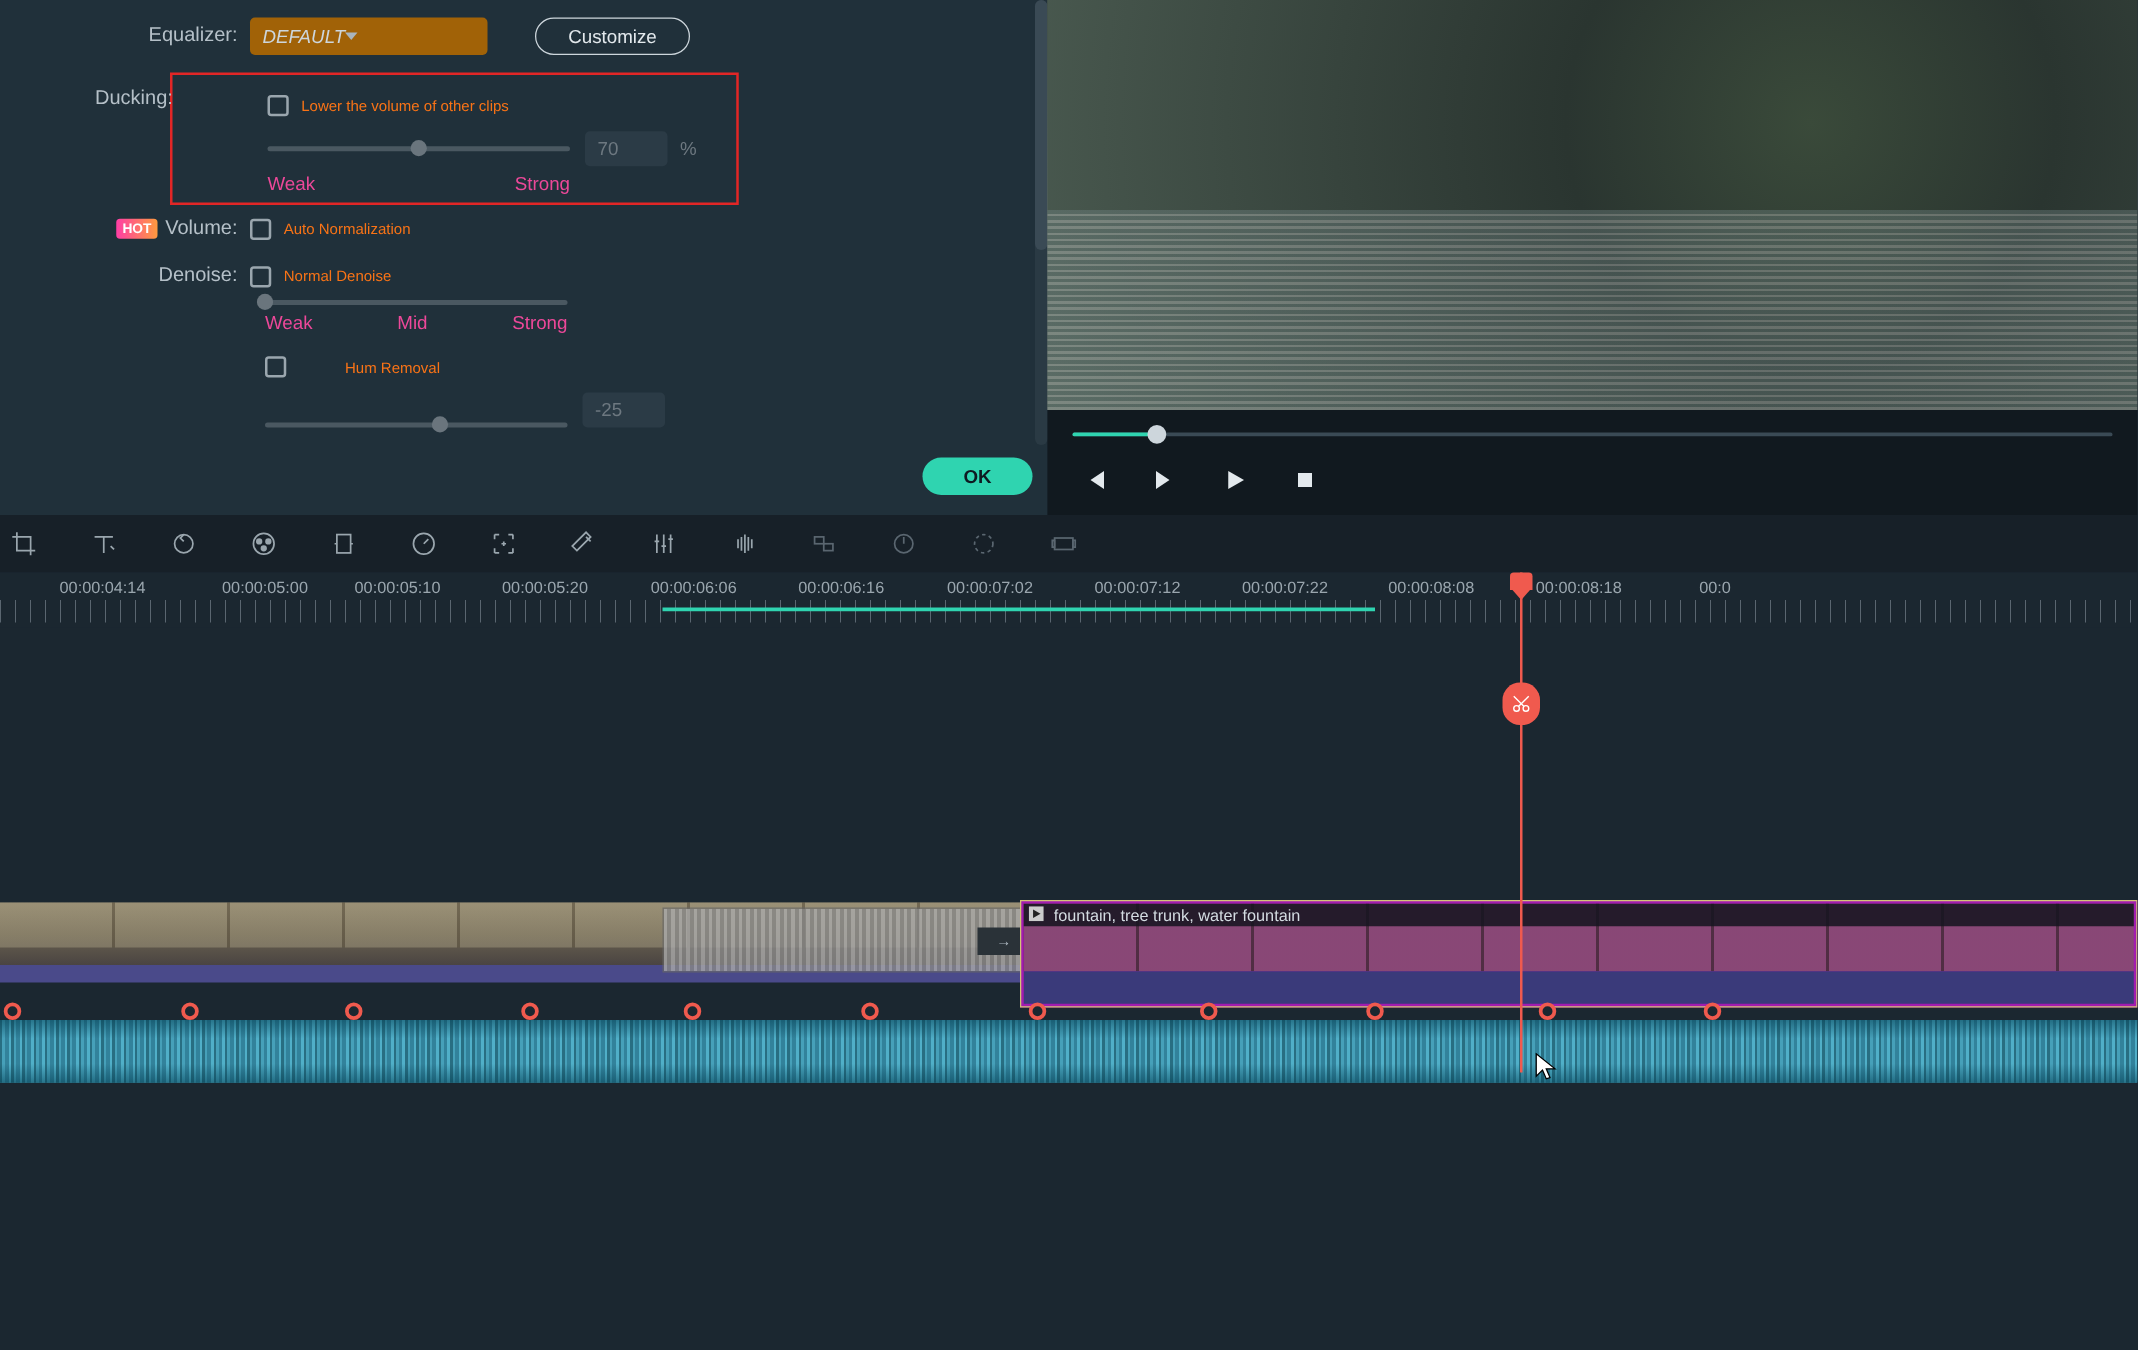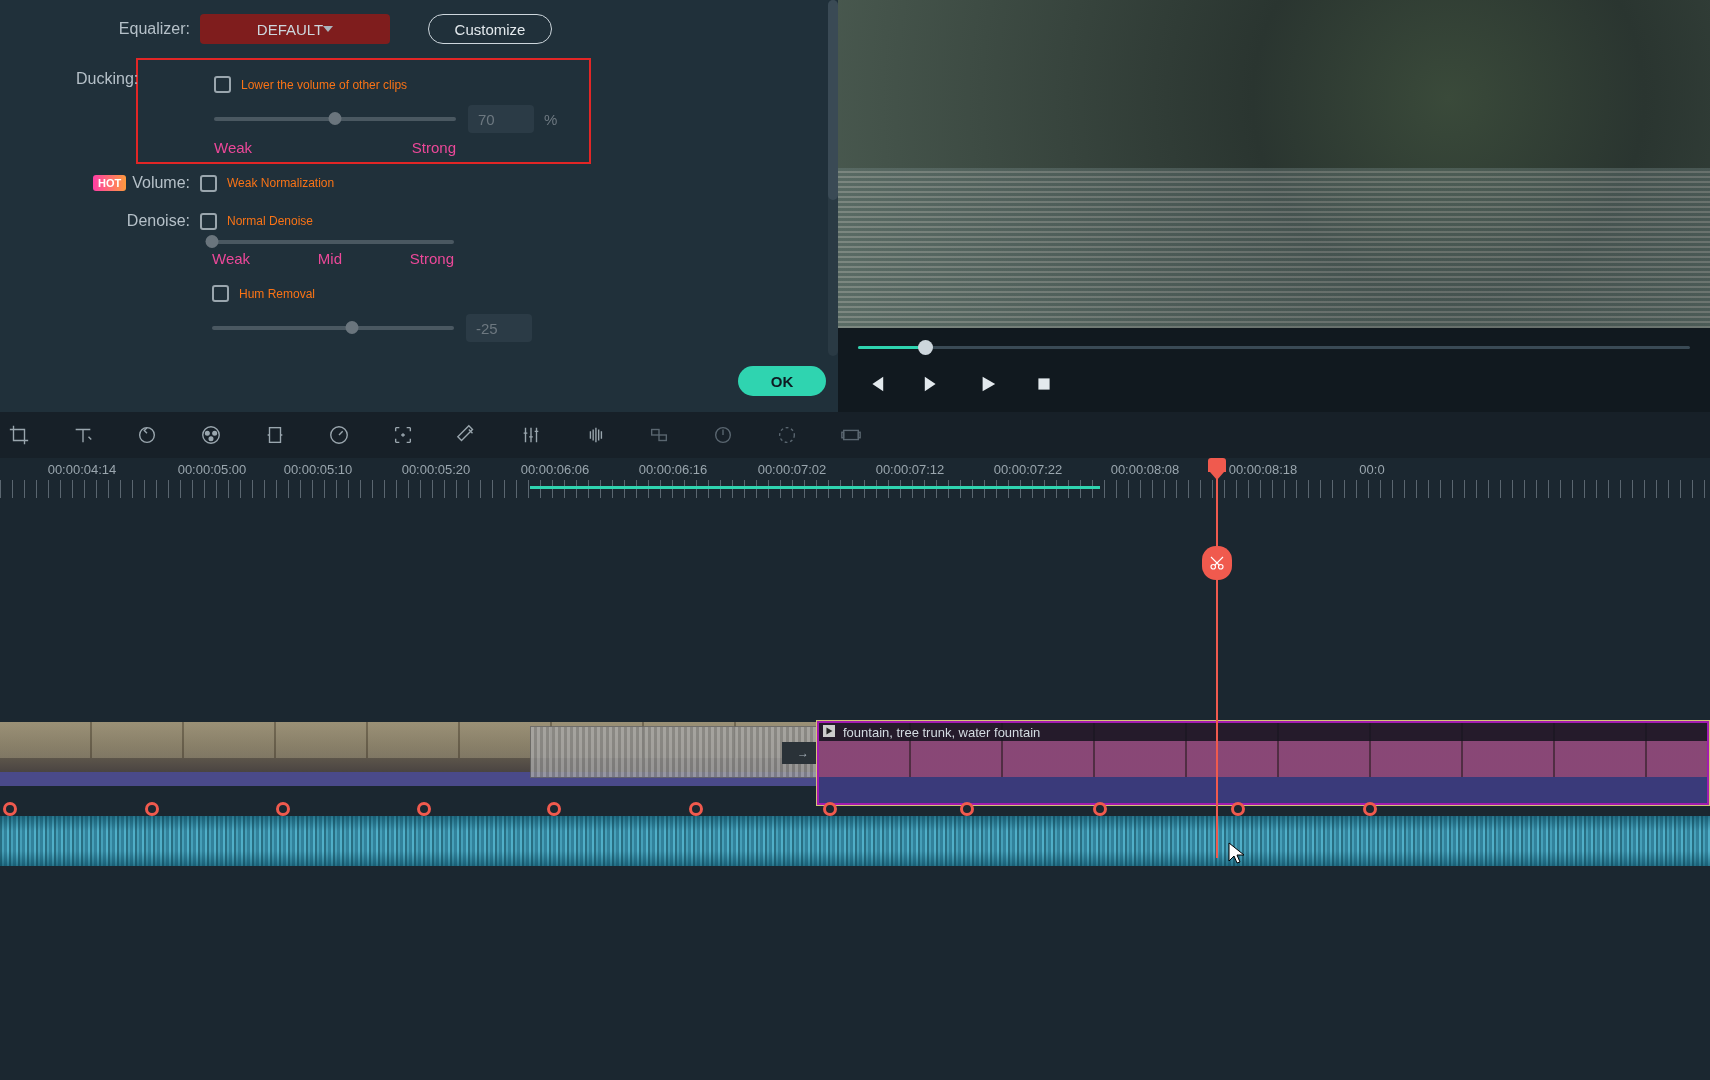--- a/index.html
+++ b/index.html
@@ -4,21 +4,21 @@
 <style>
 * { box-sizing: border-box; margin: 0; padding: 0; font-family: -apple-system, BlinkMacSystemFont, "Segoe UI", Arial, sans-serif; }
 body { background: #1b2730; color: #aab5bd; width: 1710px; height: 1080px; overflow: hidden; position: relative; }
 
 
 .settings-panel { position: absolute; left: 0; top: 0; width: 838px; height: 412px; background: #20303a; padding: 14px 0 0 0; }
 .settings-panel .row { display: flex; align-items: center; margin-bottom: 14px; }
 .settings-panel .label { width: 200px; text-align: right; padding-right: 10px; color: #b5c0c8; font-size: 16px; }
 .hot-badge { background: linear-gradient(90deg,#ff3ea5,#ff9a3e); color: #fff; font-size: 11px; font-weight: bold; padding: 2px 5px; border-radius: 3px; margin-right: 6px; }
 
-.select { width: 190px; height: 30px; background: #7f1d1d; border: none; border-radius: 4px; color: #cdd6dc; padding: 0 10px; font-size: 15px; display: flex; align-items: center; justify-content: center; }
+.select { width: 190px; height: 30px; background: #a16207; border: none; border-radius: 4px; color: #cdd6dc; padding: 0 10px; font-size: 15px; display: flex; align-items: center; justify-content: flex-start; font-style: italic; }
 .chev { border-left: 5px solid transparent; border-right: 5px solid transparent; border-top: 6px solid #aab5bd; }
 
 .btn-customize { margin-left: 38px; width: 124px; height: 30px; border: 1.5px solid #cdd6dc; border-radius: 16px; background: transparent; color: #e3e9ed; font-size: 15px; display: flex; align-items: center; justify-content: center; }
 
 .highlight-box { border: 2.5px solid #e22626; margin: 0 0 10px 136px; width: 455px; padding: 16px 0 6px 0; position: relative; }
 .highlight-box .ducking-label { position: absolute; left: -62px; top: 10px; width: 62px; text-align: right; padding-right: 0; color: #b5c0c8; font-size: 16px; }
 .highlight-box .ckrow { margin-left: 76px; display: flex; align-items: center; }
 
 .checkbox { width: 17px; height: 17px; border: 2px solid #9aa6ae; border-radius: 3px; margin-right: 10px; flex-shrink: 0; }
 .ck-label { color: #f97316; font-size: 12px; }
@@ -32,22 +32,22 @@
 
 .slider-legend { display: flex; margin: 6px 0 0 76px; width: 242px; justify-content: space-between; color: #ec4899; font-size: 15px; }
 .slider-legend.three span:nth-child(2){ position: relative; }
 
 .volume-row { display: flex; align-items: center; margin: 6px 0 0 0; }
 .volume-row .label { width: 200px; text-align: right; padding-right: 10px; display:flex; align-items:center; justify-content:flex-end; }
 
 .denoise-block { margin-left: 0; }
 .denoise-block .slider-row, .denoise-block .slider-legend { margin-left: 212px; }
 
-.hum-block .ckrow { margin-left: 212px; display: flex; align-items: center; margin-top: 18px; }
-.hum-block .slider-row { margin-left: 212px; }
+.hum-block .ckrow { margin-left: 212px; display: flex; align-items: center; margin-top: 18px; gap: 37px; }
+.hum-block .slider-row { margin-left: 212px; align-items: flex-end; }
 
 .btn-ok { position: absolute; right: 12px; bottom: 16px; width: 88px; height: 30px; background: #2fd4b0; border-radius: 16px; color: #0e1a22; font-weight: bold; font-size: 15px; display: flex; align-items: center; justify-content: center; }
 
 
 .preview { position: absolute; left: 838px; top: 0; width: 872px; height: 412px; background: #11191f; }
 .preview .vid { width: 100%; height: 328px; background:
   radial-gradient(circle at 70% 30%, #3a4a3a 0%, #2a3530 30%, #4a5a50 100%),
   linear-gradient(180deg, #5a6958 0%, #8a9a92 50%, #6a7a78 100%);
   position: relative; }
 .preview .water { position:absolute; bottom:0; left:0; right:0; height:160px; background: repeating-linear-gradient(0deg, rgba(255,255,255,0.4) 0 2px, rgba(120,140,140,0.5) 2px 5px); opacity:0.7; }
@@ -148,21 +148,21 @@
       <span>Strong</span>
     </div>
   </div>
 
   <div class="volume-row">
     <div class="label">
       <span class="hot-badge">HOT</span>
       <span>Volume:</span>
     </div>
     <div class="checkbox"></div>
-    <div class="ck-label">Weak Normalization</div>
+    <div class="ck-label">Auto Normalization</div>
   </div>
 
   <div class="denoise-block" style="margin-top:20px;">
     <div class="row" style="margin-bottom:8px;">
       <div class="label">Denoise:</div>
       <div class="checkbox"></div>
       <div class="ck-label">Normal Denoise</div>
     </div>
     <div class="slider-row" style="margin-top:10px;">
       <div class="slider disabled">

